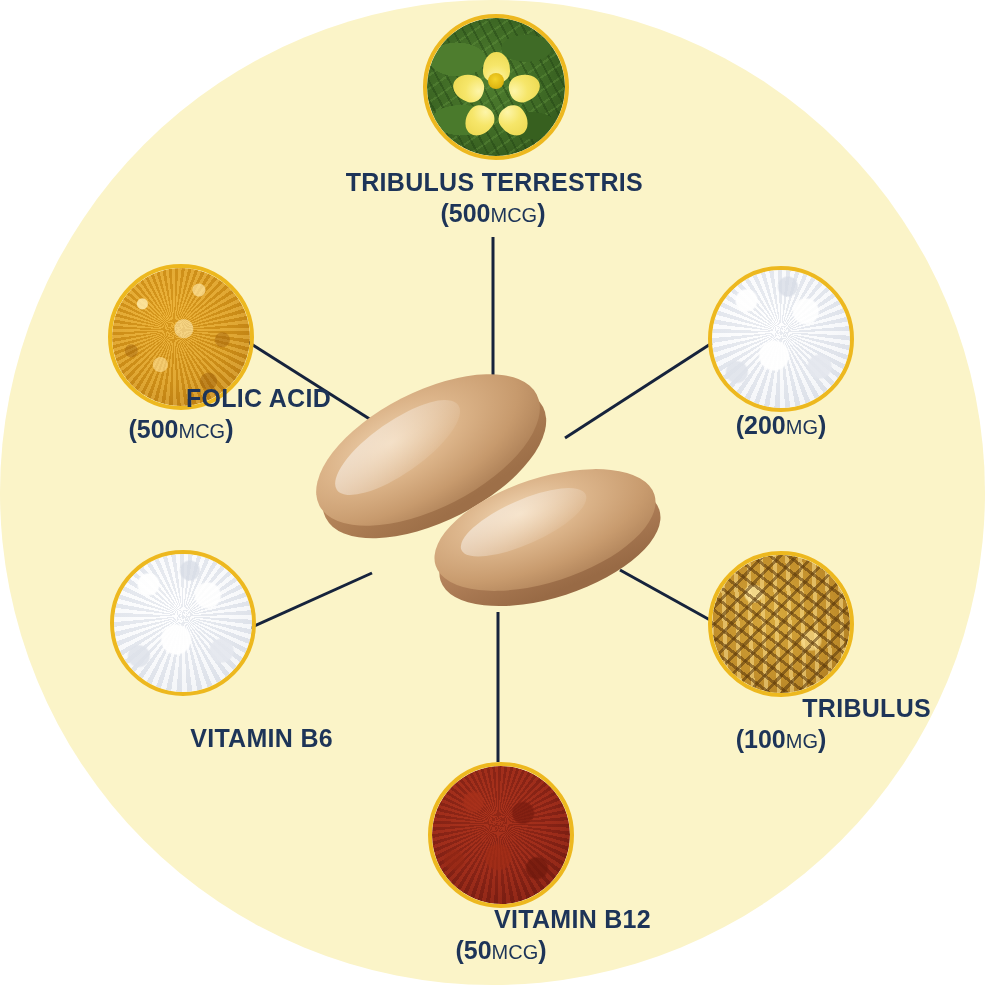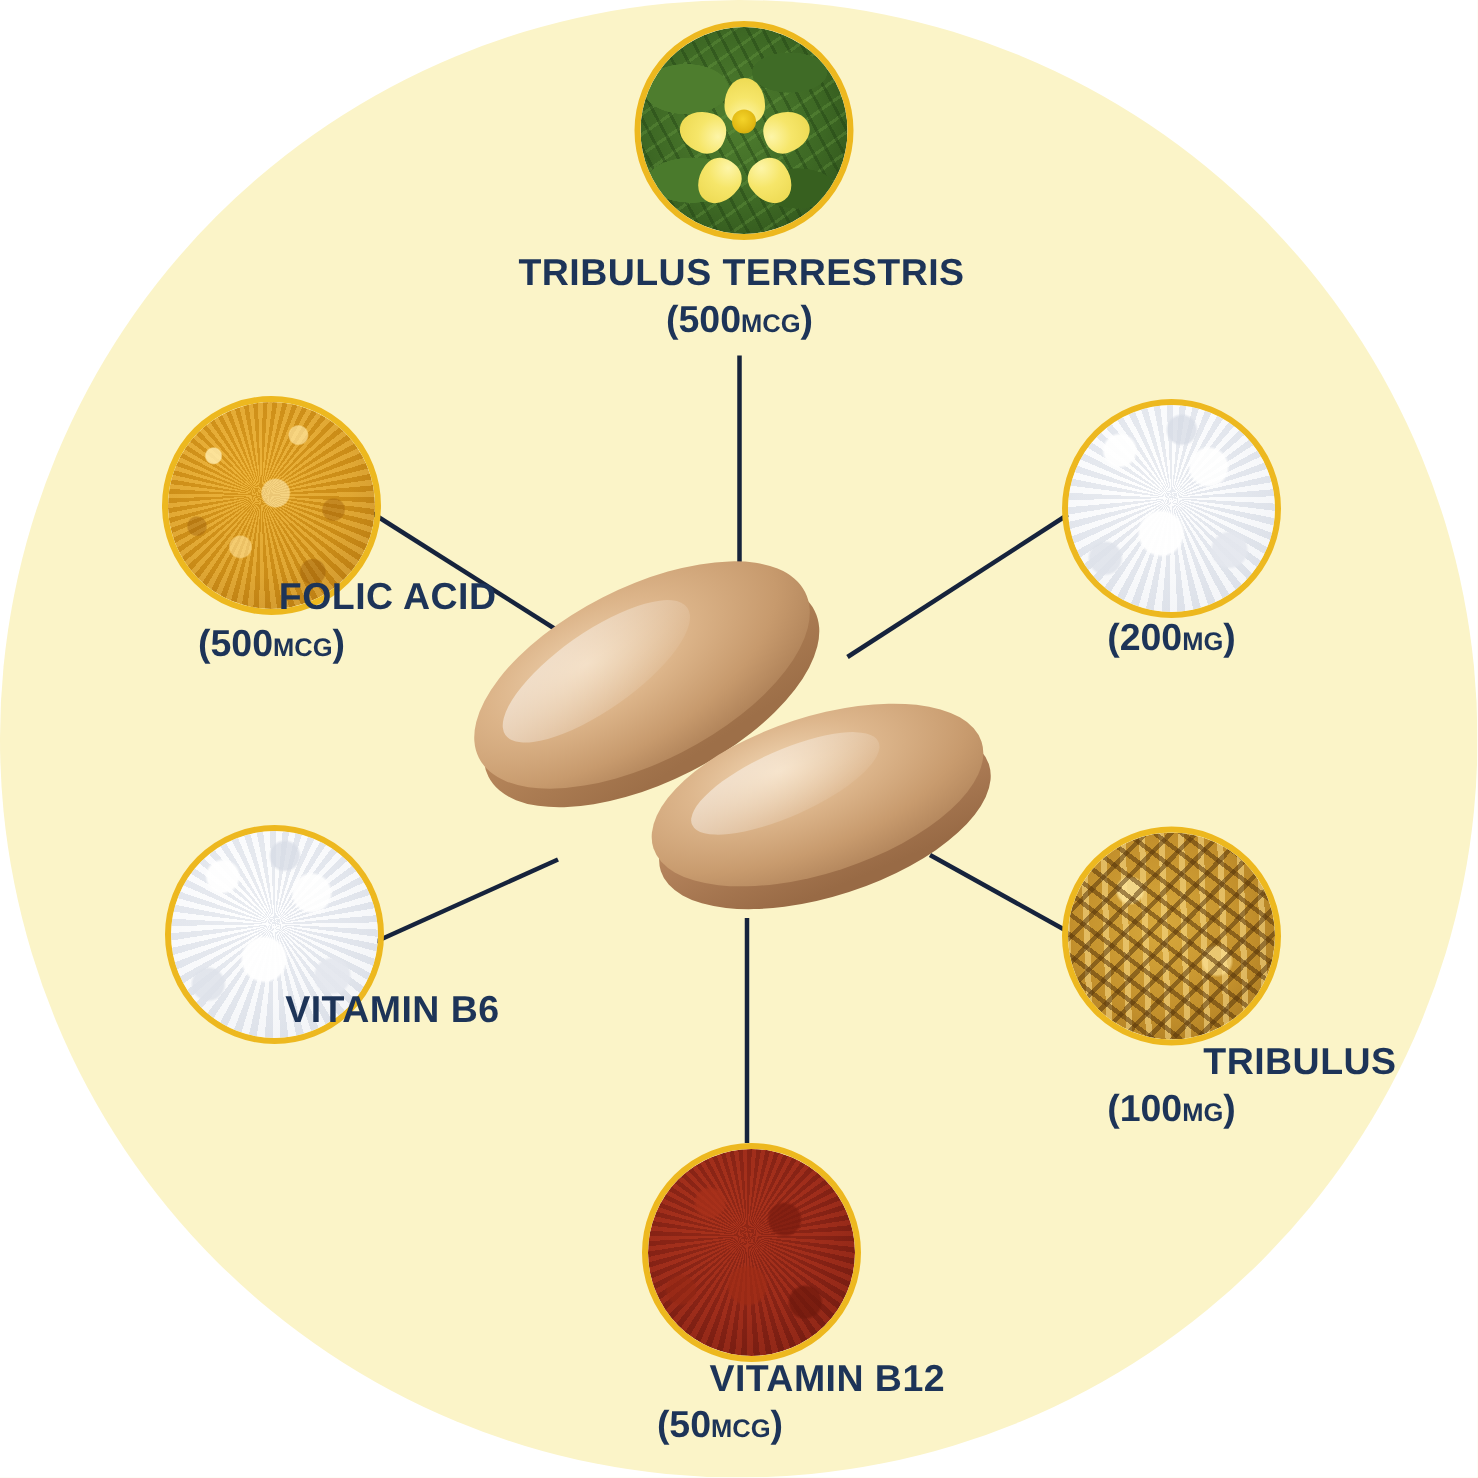--- a/index.html
+++ b/index.html
@@ -154,22 +154,22 @@
     letter-spacing: .3px;
     text-align: right;
   }
   .label .dose {
     display: block;
     font-size: 25px;
     font-weight: bold;
     margin-top: 2px;
   }
   .dose .unit {
-    font-size: 17px;
-    font-weight: bold;
+    font-size: 20px;
+    font-weight: normal;
   }
   
   #tablets {
     position: absolute;
     left: 300px;
     top: 340px;
     width: 400px;
     height: 300px;
   }
 </style>
@@ -217,36 +217,36 @@
   <div class="ing-circle" style="left:708px; top:266px; width:146px; height:146px;">
     <div class="ing-inner tex-powder-white"></div>
   </div>
   <div class="label" style="left:631px; top:409px; width:300px;">
     <span class="dose"><span>(200</span><span class="unit">MG</span><span>)</span></span>
   </div>
 
   <div class="ing-circle" style="left:110px; top:550px; width:146px; height:146px;">
     <div class="ing-inner tex-powder-white"></div>
   </div>
-  <div class="label" style="left:33px; top:659px; width:300px;">
+  <div class="label" style="left:33px; top:724px; width:300px;">
     <span class="name">VITAMIN B6</span>
   </div>
 
   <div class="ing-circle" style="left:708px; top:551px; width:146px; height:146px;">
     <div class="ing-inner tex-seeds"></div>
   </div>
   <div class="label" style="left:631px; top:694px; width:300px;">
     <span class="name">TRIBULUS</span>
     <span class="dose"><span>(100</span><span class="unit">MG</span><span>)</span></span>
   </div>
 
   <div class="ing-circle" style="left:428px; top:762px; width:146px; height:146px;">
     <div class="ing-inner tex-powder-red"></div>
   </div>
-  <div class="label" style="left:330px; top:905px; width:300px;">
+  <div class="label" style="left:351px; top:905px; width:300px;">
     <span class="name">VITAMIN B12</span>
     <span class="dose"><span>(50</span><span class="unit">MCG</span><span>)</span></span>
   </div>
 
   <svg id="tablets" viewBox="0 0 400 300" width="400" height="300">
     <defs>
       <linearGradient id="gBackFace" x1="0" y1="0" x2="0.25" y2="1">
         <stop offset="0%" stop-color="#c89a6c"></stop>
         <stop offset="45%" stop-color="#b5855a"></stop>
         <stop offset="100%" stop-color="#9d6f48"></stop>

